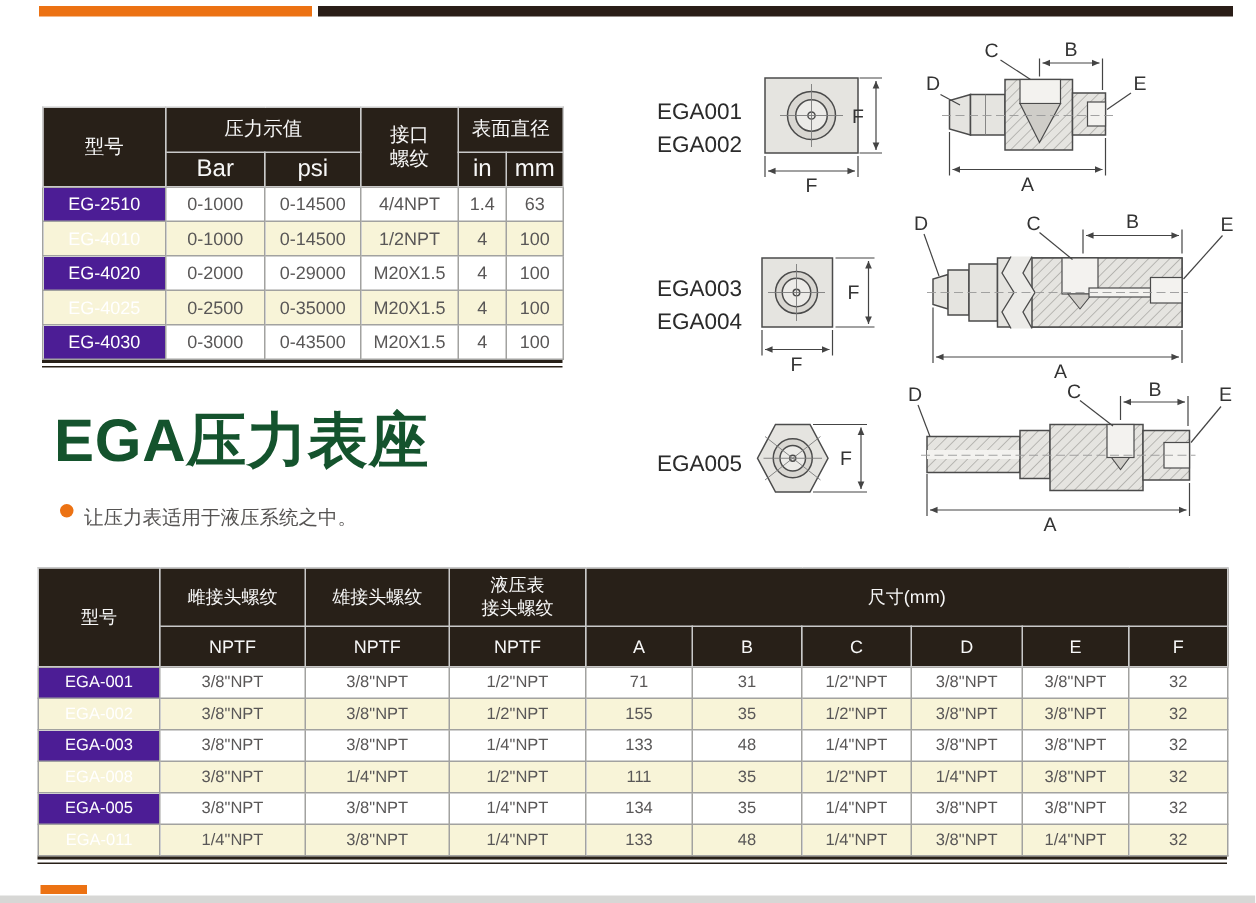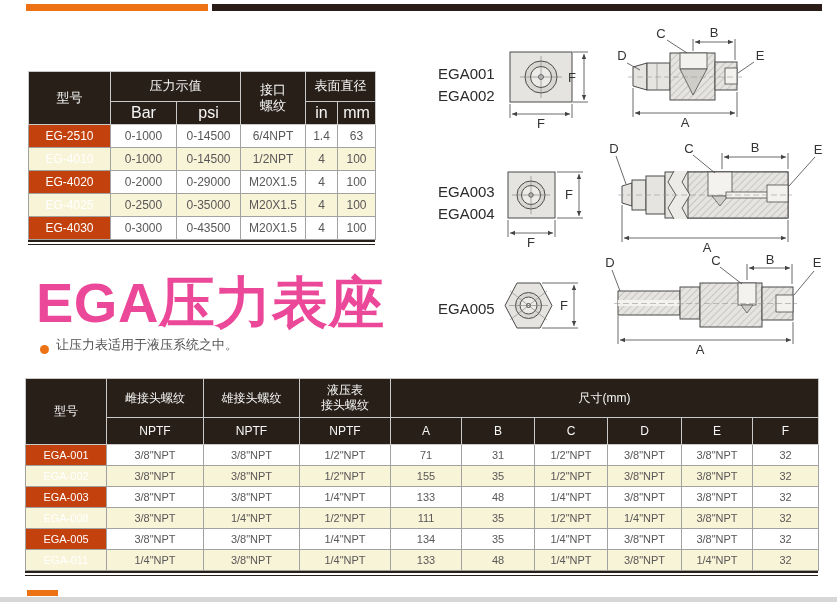--- a/index.html
+++ b/index.html
@@ -8,33 +8,33 @@
   .abs{position:absolute;}
   
   .bar{height:7px;}
   
   table{border-collapse:collapse;table-layout:fixed;width:100%;}
   .t th{background:#282018;color:#f7f7f7;font-weight:normal;border:1px solid #c9c9c9;
         text-align:center;vertical-align:middle;line-height:1.25;}
   .t td{color:#595757;background:#fff;border:1px solid #a2a2a0;text-align:center;
         vertical-align:middle;white-space:nowrap;overflow:hidden;}
   .t tr.alt td{background:#f8f4d8;}
-  .t td.mdl{background:#c2410c;color:#fff;}
+  .t td.mdl{background:#4c1d95;color:#fff;}
   .spec th{font-size:13px;}
   .spec td{font-size:12px;height:20px;}
   .spec tr.h1 th{height:27px;}
   .spec tr.h2 th{height:20px;font-size:16px;}
   .dim th{font-size:12px;}
   .dim td{font-size:11px;height:18px;}
   .dim tr.h1 th{height:36px;}
   .dim tr.h2 th{height:24px;margin-top:28px;}
   .dbl-rule{border-top:2px solid #282018;border-bottom:1px solid #282018;height:2px;}
   
-  .title{font-size:56px;font-weight:900;color:#ec4899;letter-spacing:0.5px;}
-  .bullet{display:flex;align-items:flex-end;font-size:13px;color:#555352;}
+  .title{font-size:40px;font-weight:900;color:#14532d;letter-spacing:0.5px;}
+  .bullet{display:flex;align-items:flex-start;font-size:13px;color:#555352;}
   .dot{width:9px;height:9px;border-radius:50%;background:#ec7213;margin-right:7px;flex:0 0 auto;}
   
   svg text.mdl{font-size:15px;fill:#2b2b2b;font-family:"Liberation Sans","DejaVu Sans",sans-serif;}
   svg text.dim{font-size:13px;fill:#333;font-family:"Liberation Sans","DejaVu Sans",sans-serif;}
   .shape{fill:#e5e4e0;stroke:#4b4b4b;stroke-width:1;}
   .hole{fill:#f3f2ef;stroke:#4b4b4b;stroke-width:0.8;}
   .dimln{stroke:#444;stroke-width:0.8;fill:none;}
   .thin{stroke:#7a7a7a;stroke-width:0.6;}
   .ctr{stroke:#999;stroke-width:0.6;stroke-dasharray:6 3;}
   .footer-gray{background:#d7d7d5;}
@@ -69,21 +69,21 @@
           <th>psi</th>
           <th>in</th>
           <th>mm</th>
         </tr>
       </thead>
       <tbody>
         <tr>
             <td class="mdl">EG-2510</td>
             <td>0-1000</td>
             <td>0-14500</td>
-            <td>6/4NPT</td>
+            <td>4/4NPT</td>
             <td>1.4</td>
             <td>63</td>
           </tr>
         <tr class="alt">
             <td class="mdl">EG-4010</td>
             <td>0-1000</td>
             <td>0-14500</td>
             <td>1/2NPT</td>
             <td>4</td>
             <td>100</td>

